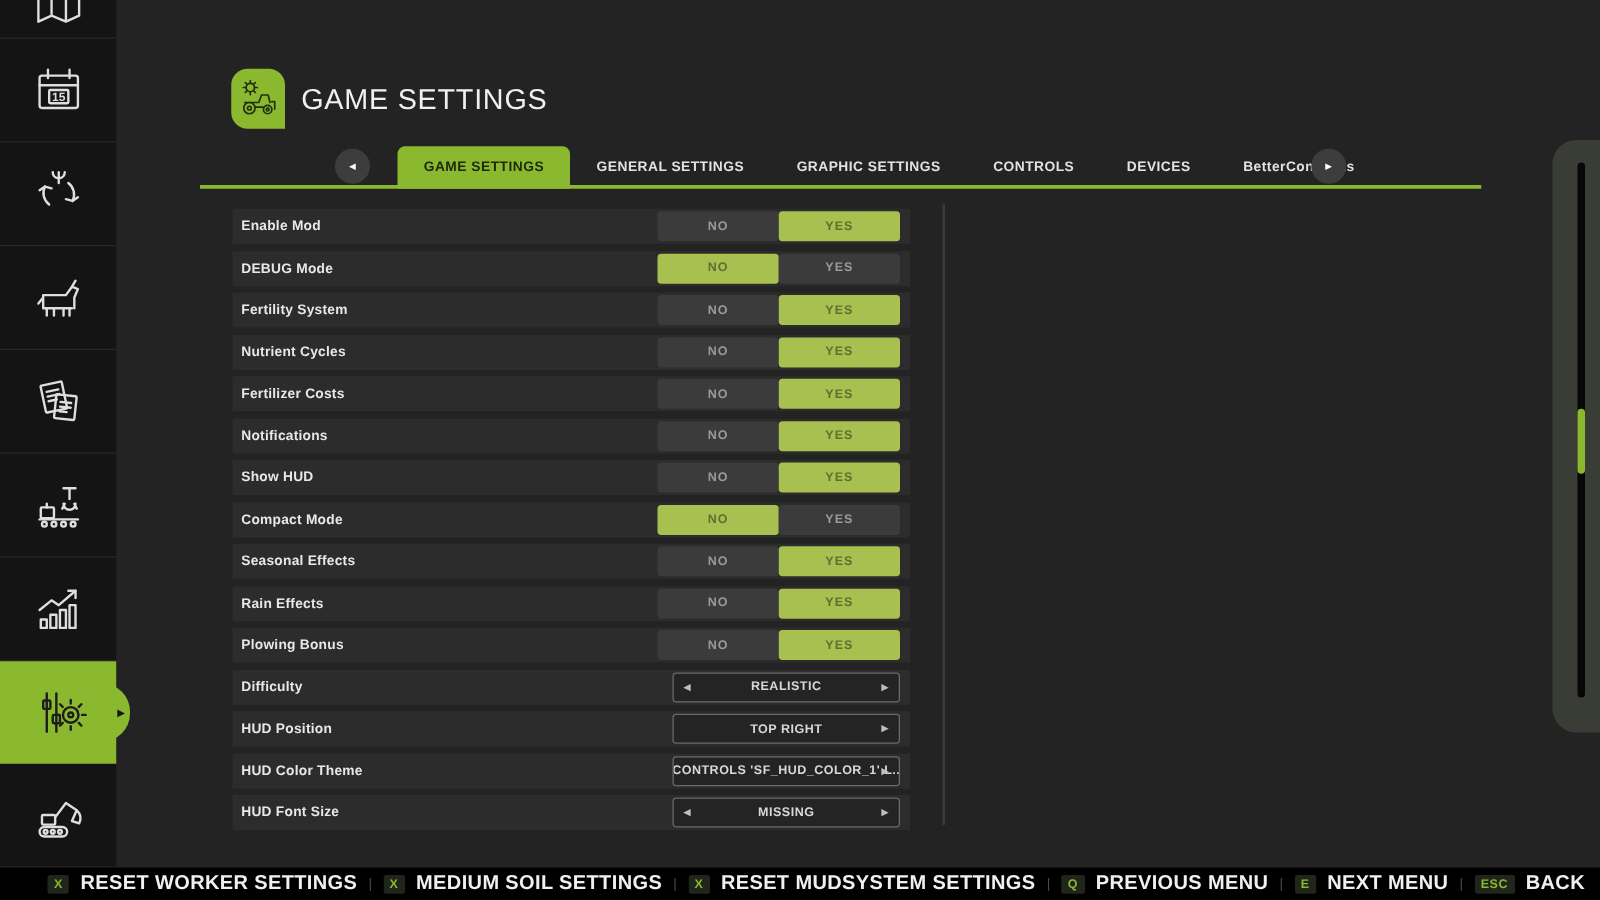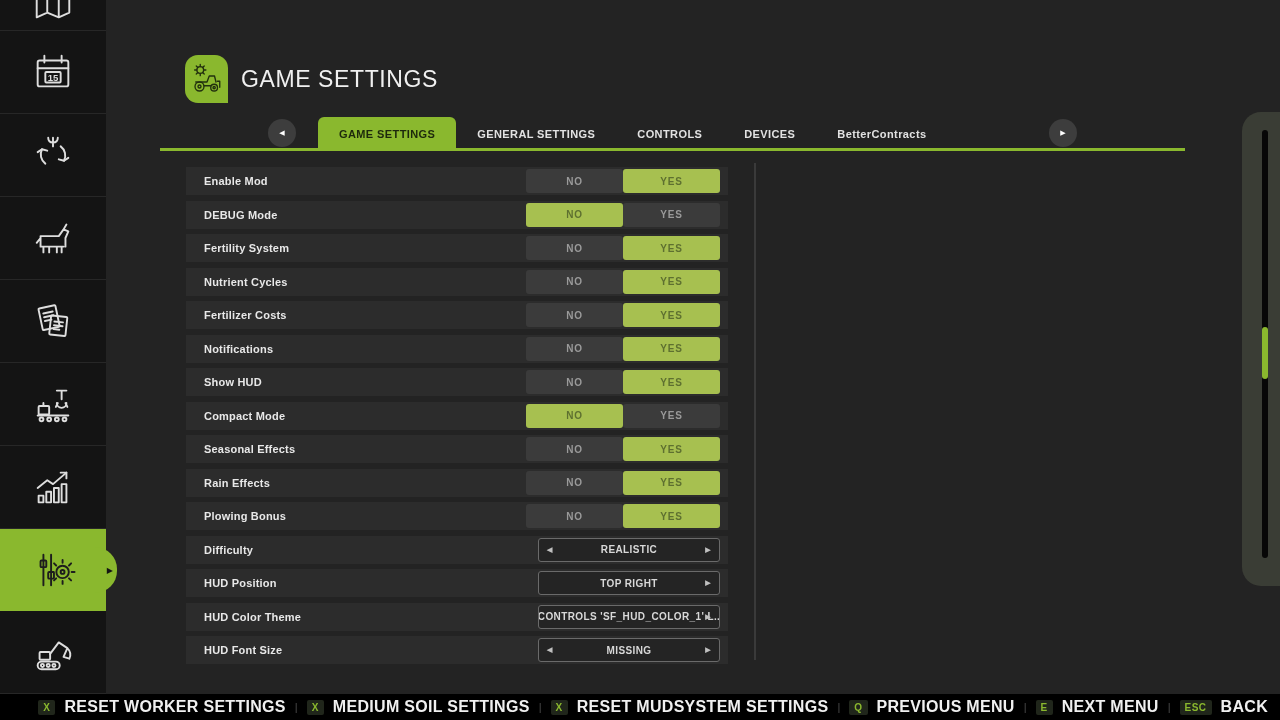--- a/index.html
+++ b/index.html
@@ -1,21 +1,21 @@
 <!DOCTYPE html>
 <html><head>
 <meta charset="utf-8">
 <style>
   html,body{margin:0;padding:0}
   body{
     width:1280px;height:720px;position:relative;overflow:hidden;
     background:#232323;font-family:"Liberation Sans",sans-serif;color:#e8e8e8;
   }
   
-  .sidebar{position:absolute;left:0;top:0;width:106px;height:694px;background:#141414;z-index:3}
+  .sidebar{position:absolute;left:0;top:0;width:93px;height:694px;background:#141414;z-index:3}
   .side-item{height:82px;display:flex;align-items:center;justify-content:center;
     border-bottom:1px solid #272727;position:relative;color:#dedede}
   .side-item.first{height:30px;overflow:hidden}
   .side-item.first svg{margin-top:-26px}
   .side-item svg{width:46px;height:46px;fill:none;stroke:currentColor;stroke-width:2;stroke-linecap:round;stroke-linejoin:round}
   .side-item.active{background:#8ab82e;color:#1d1d1d;border-bottom:none}
   .side-item.active::after{content:"";position:absolute;right:-11px;top:50%;transform:translateY(-50%);
     width:22px;height:46px;background:#8ab82e;border-radius:0 23px 23px 0}
   .bump-arrow{position:absolute;right:-7px;top:50%;transform:translateY(-50%);font-size:8px;color:#141414;z-index:2}
   
@@ -28,21 +28,21 @@
   .nav-circle{position:absolute;top:119px;width:28px;height:28px;border-radius:50%;background:#3d3d3d;
     color:#fff;display:flex;align-items:center;justify-content:center;font-size:7px;cursor:pointer}
   .nav-prev{left:268px}.nav-next{left:1049px}
   .tabs{position:absolute;left:318px;top:117px;height:34px;display:flex;align-items:stretch}
   .tab{padding:0 21px;display:flex;align-items:center;font-size:11px;font-weight:bold;
     letter-spacing:.4px;color:#e2e2e2;cursor:pointer;white-space:nowrap}
   .tab.active{background:#8ab82e;color:#1d290c;border-radius:6px 6px 0 0}
   
   .rows{position:absolute;left:186px;top:167px;width:542px}
   .row{height:28px;background:#2c2c2c;margin-bottom:5.5px;position:relative;display:flex;align-items:center}
-  .row-label{margin-left:18px;font-size:11px;font-weight:bold;color:#e8e8e8;letter-spacing:.2px}
+  .row-label{margin-left:7px;font-size:11px;font-weight:bold;color:#e8e8e8;letter-spacing:.2px}
   .toggle{position:absolute;right:8px;top:2px;height:24px;width:194px;display:flex}
   .tbtn{flex:1;display:flex;align-items:center;justify-content:center;font-size:10px;font-weight:bold;
     letter-spacing:.8px;background:#3b3b3b;color:#9a9a9a;border-radius:3px;cursor:pointer}
   .tbtn.sel{background:#a7c050;color:#5e7030}
   .select{position:absolute;right:8px;top:2px;height:22px;width:180px;border:1px solid #6a6a6a;border-radius:3px;
     background:#242424;display:flex;align-items:center;justify-content:center;font-size:10px;font-weight:bold;
     color:#d8d8d8;letter-spacing:.4px;cursor:pointer;white-space:nowrap;overflow:hidden}
   .caret{position:absolute;font-size:7px;color:#c0c0c0;top:7px}
   .caret.l{left:8px}.caret.r{right:8px}
   
@@ -152,20 +152,21 @@
     </svg>
   </div>
 <div class="page-title">GAME SETTINGS</div>
 
 <div class="nav-circle nav-prev">
   <span>◀</span>
 </div>
 <div class="tabs" id="tabs">
     <div class="tab active">GAME SETTINGS</div>
     <div class="tab">GENERAL SETTINGS</div>
+    <div class="tab">GRAPHIC SETTINGS</div>
     <div class="tab">CONTROLS</div>
     <div class="tab">DEVICES</div>
     <div class="tab">BetterContracts</div>
   </div>
 <div class="nav-circle nav-next">
   <span>▶</span>
 </div>
 <div class="tab-underline"></div>
 
 <div class="rows" id="rows">

